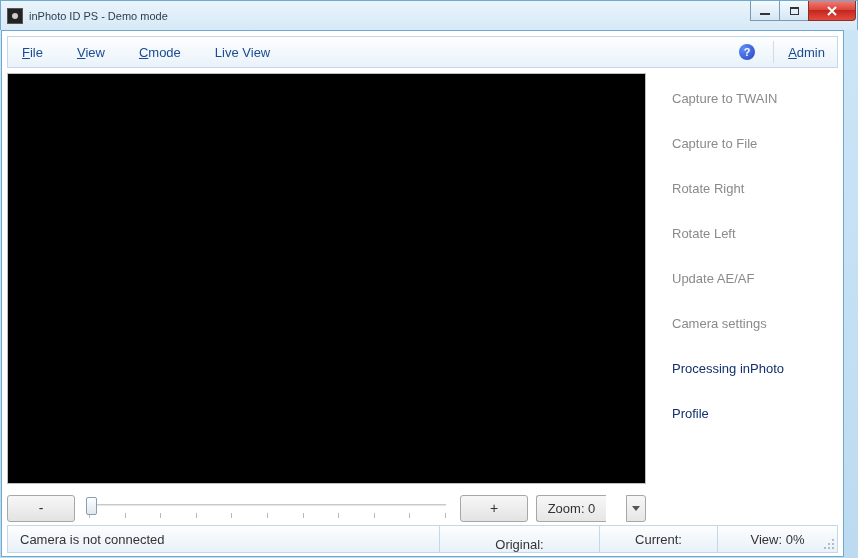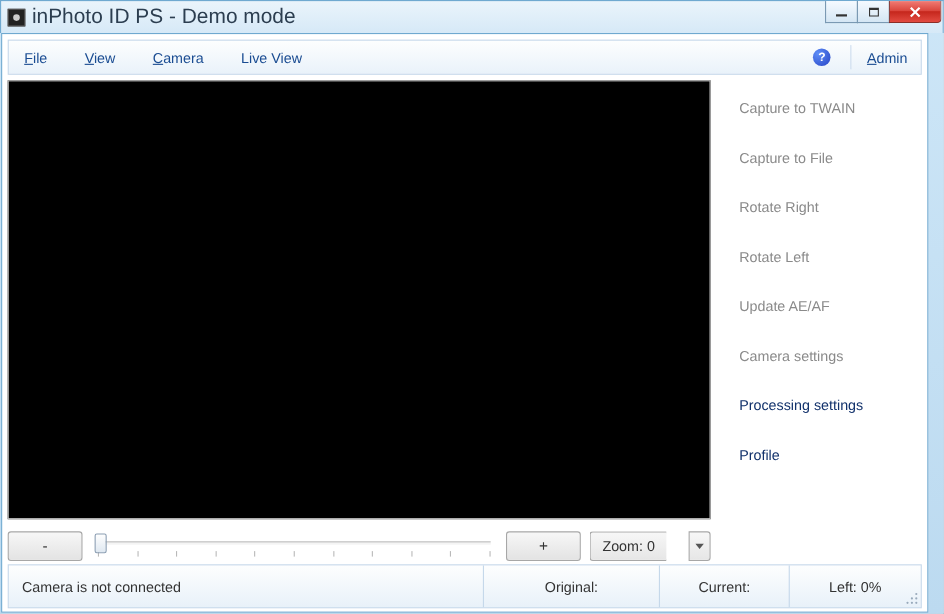--- a/index.html
+++ b/index.html
@@ -25,21 +25,21 @@
     position: relative;
   }
   .titlebar .app-icon::after {
     content: "";
     position: absolute;
     width: 6px; height: 6px;
     background: #ccc;
     border-radius: 50%;
     top: 4px; left: 4px;
   }
-  .titlebar .title { color: #2c3e50; font-size: 19px; }
+  .titlebar .title { color: #2c3e50; font-size: 11px; }
   .win-controls {
     position: absolute;
     right: 1px; top: 0;
     display: flex;
     height: 20px;
   }
   .win-btn {
     width: 30px; height: 20px;
     display: flex; align-items: center; justify-content: center;
     border: 1px solid #7a99b3;
@@ -211,38 +211,38 @@
     font-size: 13px;
     cursor: default;
   }
   .side-link.enabled {
     color: #11316b;
     cursor: pointer;
   }
 
   
   .statusbar {
-    height: 40px;
+    height: 28px;
     margin: 0 5px 3px 5px;
     border: 1px solid #c5d8ea;
     background: linear-gradient(#fdfefe, #e8f1f9);
     display: flex;
     align-items: stretch;
     font-size: 13px;
     color: #333;
     position: relative;
   }
   .status-cell {
     display: flex;
     align-items: center;
     padding: 0 12px;
     border-left: 1px solid #c5d8ea;
   }
   .status-cell:first-child { border-left: none; flex: 1; }
-  .status-cell.original { width: 160px; justify-content: center; }
+  .status-cell.original { width: 160px; justify-content: center; align-items: flex-end; }
   .status-cell.current { width: 118px; justify-content: center; }
   .status-cell.scale { width: 120px; justify-content: center; }
   .grip {
     position: absolute;
     right: 2px; bottom: 2px;
     width: 12px; height: 12px;
   }
   .grip svg { width: 12px; height: 12px; }
 </style>
 </head>
@@ -264,21 +264,21 @@
         </svg>
     </div>
   </div>
 </div>
 
 <div class="client">
 
   <div class="menubar">
     <div class="menu-item"><span class="ul">F</span><span>ile</span></div>
     <div class="menu-item"><span class="ul">V</span><span>iew</span></div>
-    <div class="menu-item"><span class="ul">C</span><span>amera</span></div>
+    <div class="menu-item"><span class="ul">C</span><span>mode</span></div>
     <div class="menu-item">Live View</div>
     <div class="menu-spacer"></div>
     <div class="help-icon">?</div>
     <div class="menu-divider"></div>
     <div class="admin-link"><span class="ul">A</span><span>dmin</span></div>
   </div>
 
   <div class="content">
     <div class="left-col">
       <div class="preview"></div>
@@ -313,37 +313,37 @@
       </div>
     </div>
 
     <div class="side-panel">
       <div class="side-link">Capture to TWAIN</div>
       <div class="side-link">Capture to File</div>
       <div class="side-link">Rotate Right</div>
       <div class="side-link">Rotate Left</div>
       <div class="side-link">Update AE/AF</div>
       <div class="side-link">Camera settings</div>
-      <div class="side-link enabled">Processing settings</div>
+      <div class="side-link enabled">Processing inPhoto</div>
       <div class="side-link enabled">Profile</div>
     </div>
   </div>
 
   <div class="statusbar">
     <div class="status-cell">Camera is not connected</div>
     <div class="status-cell original">
       <span>Original:</span>
       <span></span>
     </div>
     <div class="status-cell current">
       <span>Current:</span>
       <span></span>
     </div>
     <div class="status-cell scale">
-      <span>Left:</span>&nbsp;
+      <span>View:</span>&nbsp;
       <span>0%</span>
     </div>
     <div class="grip">
       <svg viewBox="0 0 12 12">
         <circle cx="10" cy="2" r="1" fill="#9ab"></circle>
         <circle cx="6" cy="6" r="1" fill="#9ab"></circle>
           <circle cx="10" cy="6" r="1" fill="#9ab"></circle>
         <circle cx="2" cy="10" r="1" fill="#9ab"></circle>
           <circle cx="6" cy="10" r="1" fill="#9ab"></circle>
           <circle cx="10" cy="10" r="1" fill="#9ab"></circle>

